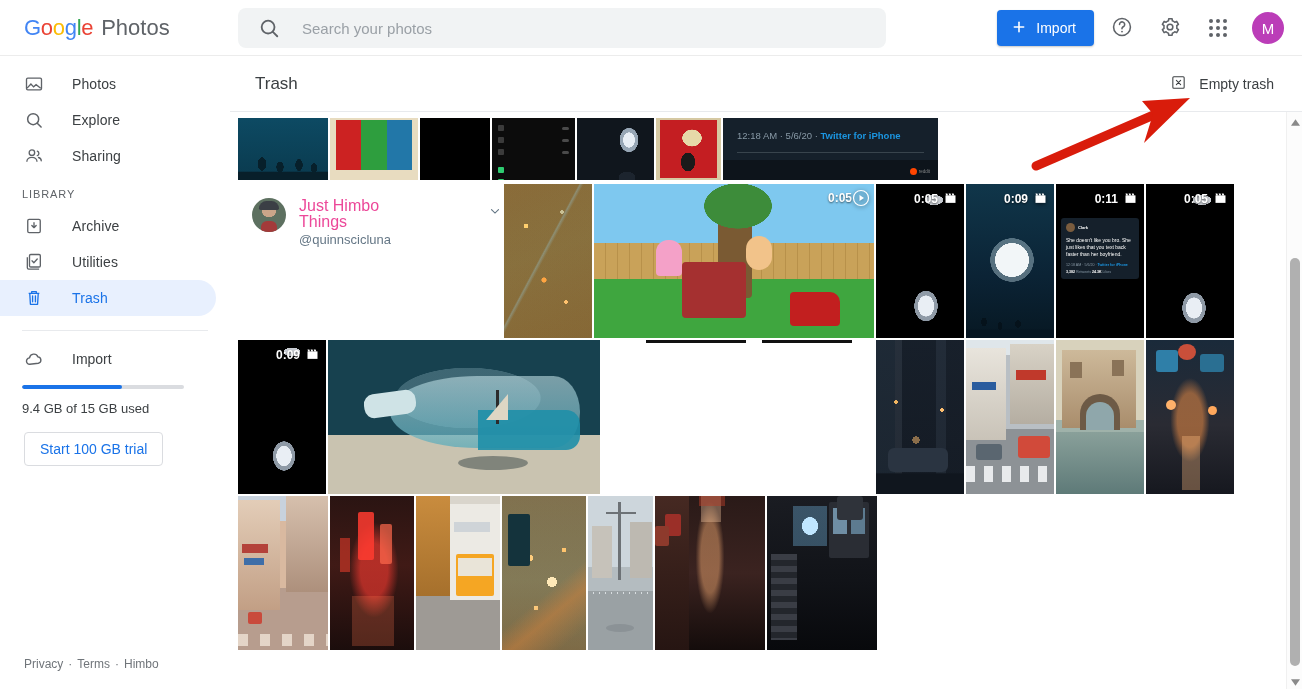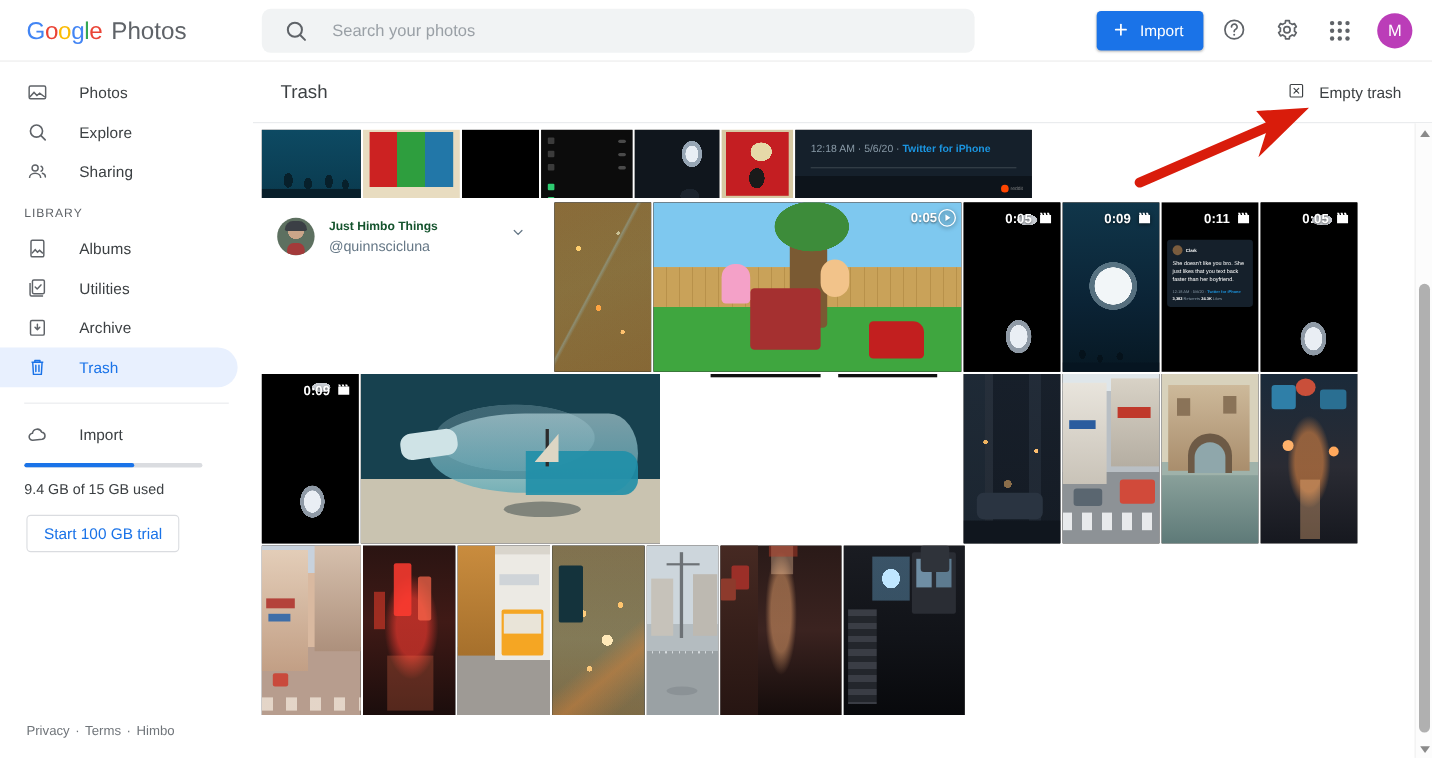--- a/index.html
+++ b/index.html
@@ -123,21 +123,21 @@
   }
   .badge svg { filter: drop-shadow(0 1px 2px rgba(0,0,0,.6)); }
 
   
   .user-card { width: 272px; height: 154px; display: flex; align-items: flex-start; padding: 14px 0 0 22px; background: #fff; flex: none; }
   .user-avatar { width: 34px; height: 34px; border-radius: 50%; flex: none;
      background: radial-gradient(circle at 50% 35%, #caa589 0 26%, #5d7060 27% 100%); position: relative; overflow: hidden; }
   .user-avatar:before { content:""; position:absolute; left:7px; top:3px; width:20px; height:9px; background:#3b3f45; border-radius:9px 9px 2px 2px; }
   .user-avatar:after { content:""; position:absolute; left:9px; bottom:0; width:16px; height:11px; background:#a33a3a; border-radius:6px 6px 0 0; }
   .user-meta { margin-left: 13px; }
-  .user-name { font-size: 11px; font-weight: 700; color: #14532d; line-height: 16px; }
+  .user-name { font-size: 16px; font-weight: 400; color: #ec4899; line-height: 16px; }
   .user-handle { font-size: 13px; color: #657786; line-height: 17px; margin-top: 1px; }
   .user-chev { margin-left: 66px; margin-top: 6px; color: #657786; }
 
   
   .tweet-card { background: #15202b; width: 100%; height: 100%; position: relative; }
   .tweet-line1 { position: absolute; left: 14px; top: 12px; font-size: 9.5px; color: #8899a6; white-space: nowrap; }
   .tweet-line1 b { color: #1b95e0; font-weight: 700; }
   .tweet-rule { position: absolute; left: 14px; right: 14px; top: 34px; height: 1px; background: #38444d; }
   .tweet-line2 { position: absolute; left: 14px; top: 42px; font-size: 10px; color: #8899a6; white-space: nowrap; }
   .tweet-line2 b { color: #fff; font-weight: 700; }
@@ -278,49 +278,40 @@
             <path d="M3.4 19c0-3.2 2.7-5.3 6.1-5.3s6.1 2.1 6.1 5.3"></path>
             <path d="M16 6.2a2.9 2.9 0 010 5.4M17.4 13.8c2 .6 3.3 2 3.3 4" stroke-linecap="round"></path>
           </svg>
       </span>
       <span class="nav-label">Sharing</span>
     </div>
 
     <div class="section-title">LIBRARY</div>
 
 
+
     <div class="nav-item">
       <span class="nav-ico">
         <svg width="20" height="20" viewBox="0 0 24 24" fill="none" stroke="currentColor" stroke-width="1.6">
-            <rect x="5" y="3" width="14" height="18" rx="1.6"></rect>
-            <path d="M6 17.2l3.6-4 2.5 2.7 2.3-2 3.6 3.3"></path>
-          </svg>
-      </span>
-      <span class="nav-label">Albums</span>
+            <rect x="4.5" y="4" width="15" height="16" rx="1.6"></rect>
+            <path d="M12 8v6m0 0l-2.6-2.7M12 14l2.6-2.7" stroke-linecap="round" stroke-linejoin="round"></path>
+          </svg>
+      </span>
+      <span class="nav-label">Archive</span>
     </div>
 
     <div class="nav-item">
       <span class="nav-ico">
         <svg width="20" height="20" viewBox="0 0 24 24" fill="none" stroke="currentColor" stroke-width="1.6">
             <path d="M4 6.4V19a1.6 1.6 0 001.6 1.6h12.6"></path>
             <rect x="6.6" y="3" width="13" height="15" rx="1.5"></rect>
             <path d="M9.6 10.6l2.2 2.3 4.1-4.5" stroke-linecap="round" stroke-linejoin="round"></path>
           </svg>
       </span>
       <span class="nav-label">Utilities</span>
-    </div>
-
-    <div class="nav-item">
-      <span class="nav-ico">
-        <svg width="20" height="20" viewBox="0 0 24 24" fill="none" stroke="currentColor" stroke-width="1.6">
-            <rect x="4.5" y="4" width="15" height="16" rx="1.6"></rect>
-            <path d="M12 8v6m0 0l-2.6-2.7M12 14l2.6-2.7" stroke-linecap="round" stroke-linejoin="round"></path>
-          </svg>
-      </span>
-      <span class="nav-label">Archive</span>
     </div>
 
     <div class="nav-item active">
       <span class="nav-ico">
         <svg width="20" height="20" viewBox="0 0 24 24" fill="none" stroke="currentColor" stroke-width="1.6">
             <path d="M5.6 6.4h12.8M9.2 6.4V4.4h5.6v2M6.9 6.4l.8 13.2h8.6l.8-13.2" stroke-linejoin="round"></path>
             <path d="M10.3 9.6v7M13.7 9.6v7" stroke-linecap="round"></path>
           </svg>
       </span>
       <span class="nav-label">Trash</span>

